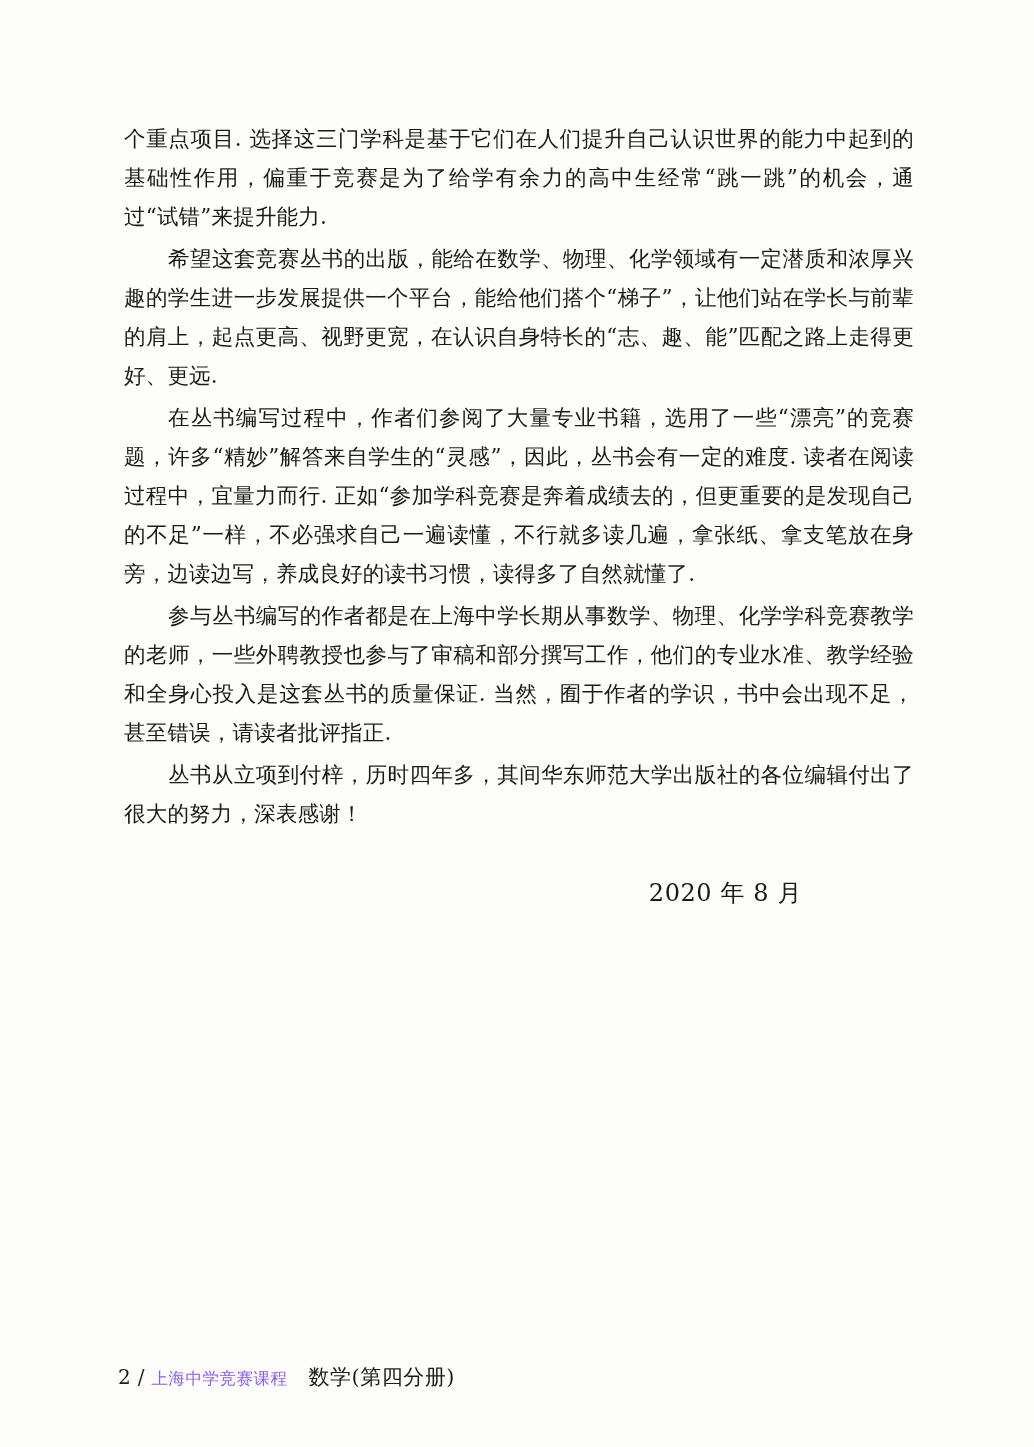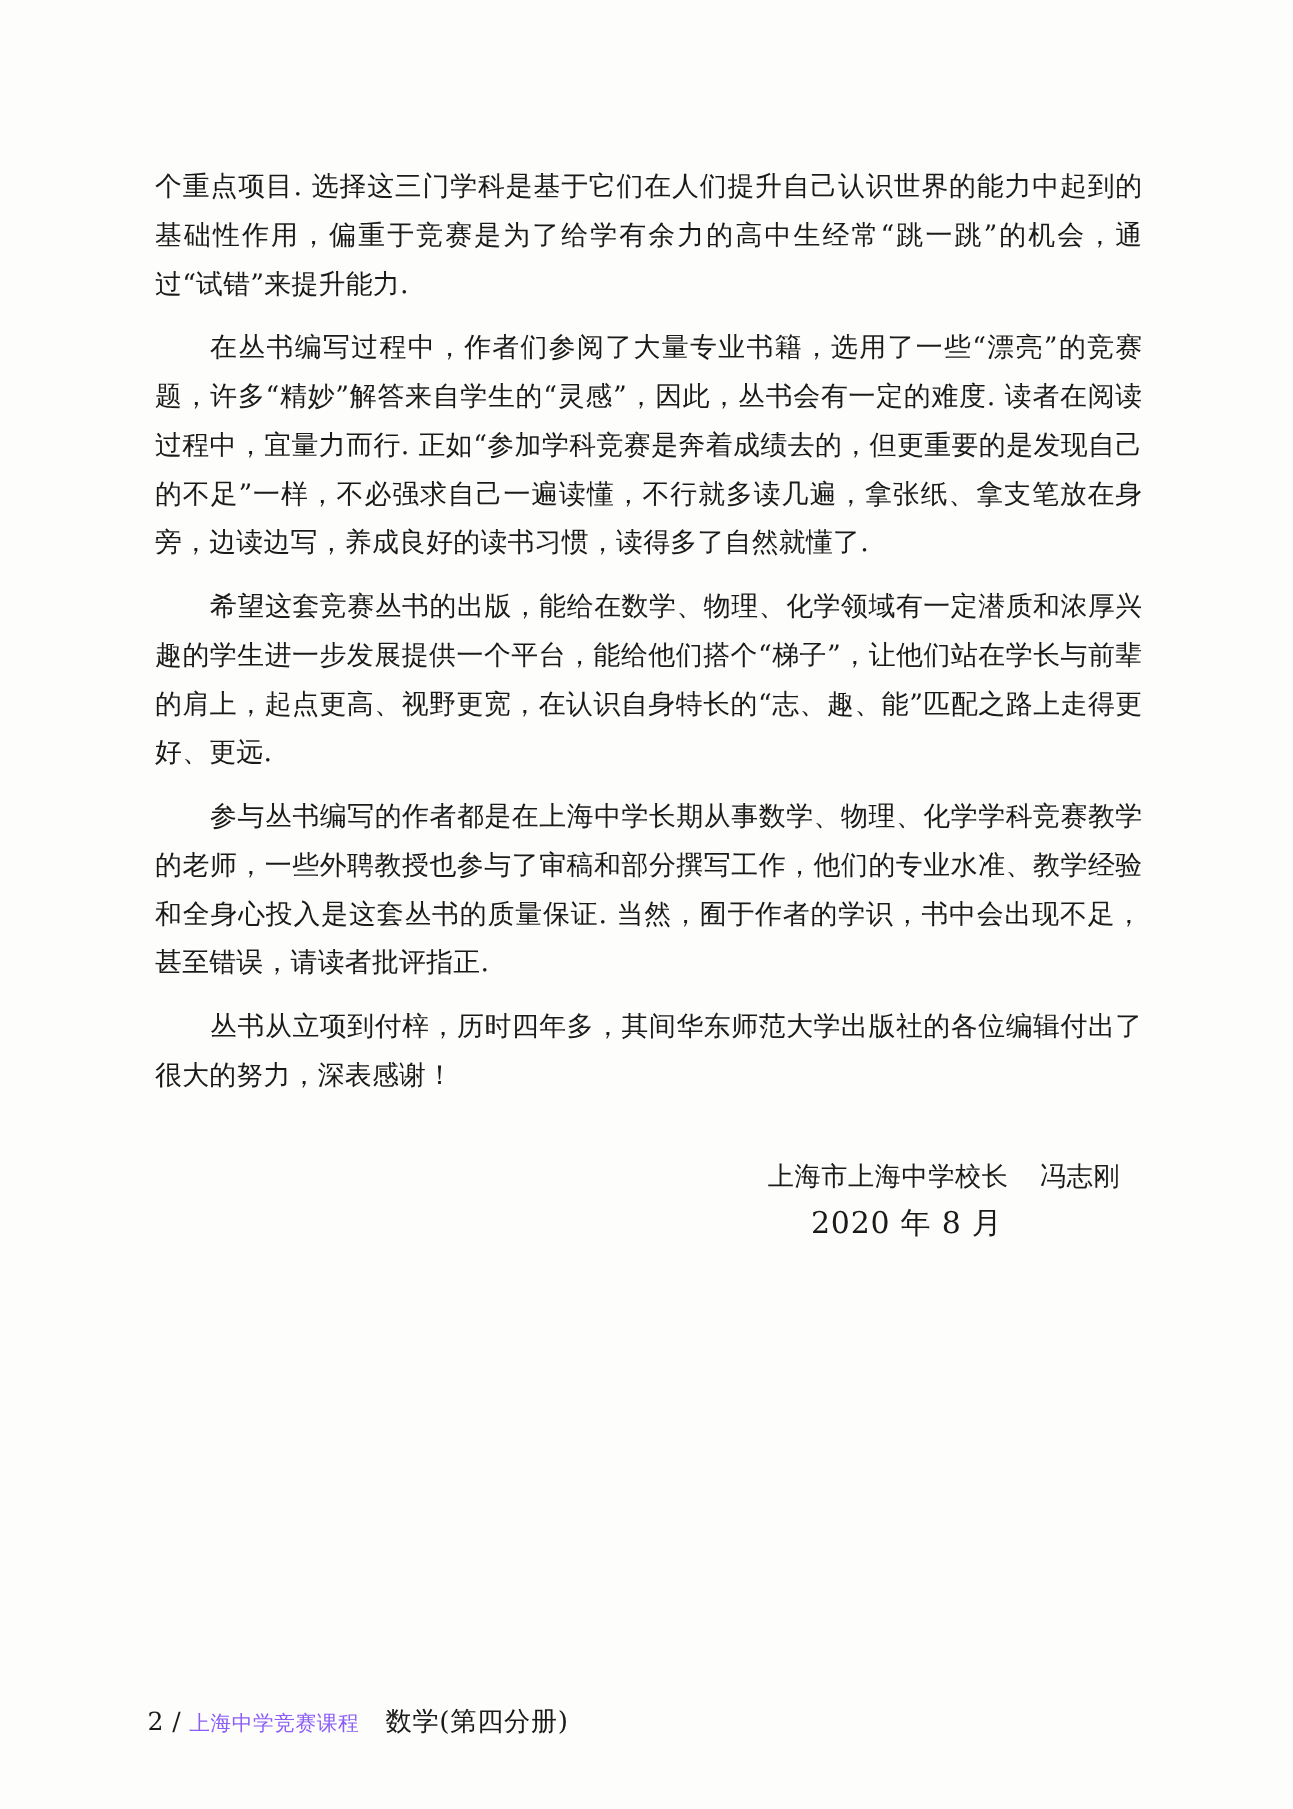--- a/index.html
+++ b/index.html
@@ -16,21 +16,21 @@
     font-family: "DejaVu Serif", "Liberation Serif", serif;
     color: #1a1a1a;
   }
   .content {
     position: absolute;
     left: 124px;
     top: 118px;
     width: 790px;
   }
   p.para {
-    margin: 12px 0 3px 0;
+    margin: 1px 0 3px 0;
     font-size: 21.5px;
     line-height: 39px;
     text-align: justify;
     text-justify: inter-ideograph;
     letter-spacing: 0.2px;
   }
   p.indent {
     text-indent: 2.05em;
   }
   .signature-block {
@@ -81,30 +81,26 @@
     padding-left: 14px;
   }
 </style>
 </head>
 <body>
 
 <div class="page">
 
   <div class="content">
     <p class="para">个重点项目. 选择这三门学科是基于它们在人们提升自己认识世界的能力中起到的基础性作用，偏重于竞赛是为了给学有余力的高中生经常“跳一跳”的机会，通过“试错”来提升能力.</p>
+    <p class="para indent">希望这套竞赛丛书的出版，能给在数学、物理、化学领域有一定潜质和浓厚兴趣的学生进一步发展提供一个平台，能给他们搭个“梯子”，让他们站在学长与前辈的肩上，起点更高、视野更宽，在认识自身特长的“志、趣、能”匹配之路上走得更好、更远.</p>
     <p class="para indent">在丛书编写过程中，作者们参阅了大量专业书籍，选用了一些“漂亮”的竞赛题，许多“精妙”解答来自学生的“灵感”，因此，丛书会有一定的难度. 读者在阅读过程中，宜量力而行. 正如“参加学科竞赛是奔着成绩去的，但更重要的是发现自己的不足”一样，不必强求自己一遍读懂，不行就多读几遍，拿张纸、拿支笔放在身旁，边读边写，养成良好的读书习惯，读得多了自然就懂了.</p>
-    <p class="para indent">希望这套竞赛丛书的出版，能给在数学、物理、化学领域有一定潜质和浓厚兴趣的学生进一步发展提供一个平台，能给他们搭个“梯子”，让他们站在学长与前辈的肩上，起点更高、视野更宽，在认识自身特长的“志、趣、能”匹配之路上走得更好、更远.</p>
     <p class="para indent">参与丛书编写的作者都是在上海中学长期从事数学、物理、化学学科竞赛教学的老师，一些外聘教授也参与了审稿和部分撰写工作，他们的专业水准、教学经验和全身心投入是这套丛书的质量保证. 当然，囿于作者的学识，书中会出现不足，甚至错误，请读者批评指正.</p>
     <p class="para indent">丛书从立项到付梓，历时四年多，其间华东师范大学出版社的各位编辑付出了很大的努力，深表感谢！</p>
 
     <div class="signature-block">
-      <div class="sig-line">
-        <span>上海市上海中学校长</span>
-        <span class="sig-name">冯志刚</span>
-      </div>
       <div class="sig-date">2020 年 8 月</div>
     </div>
   </div>
 
   <div class="footer">
     <span class="footer-page">2</span>
     <span class="footer-slash">/</span>
     <span class="footer-title">上海中学竞赛课程</span>
     <span class="footer-sub">数学(第四分册)</span>
   </div>

